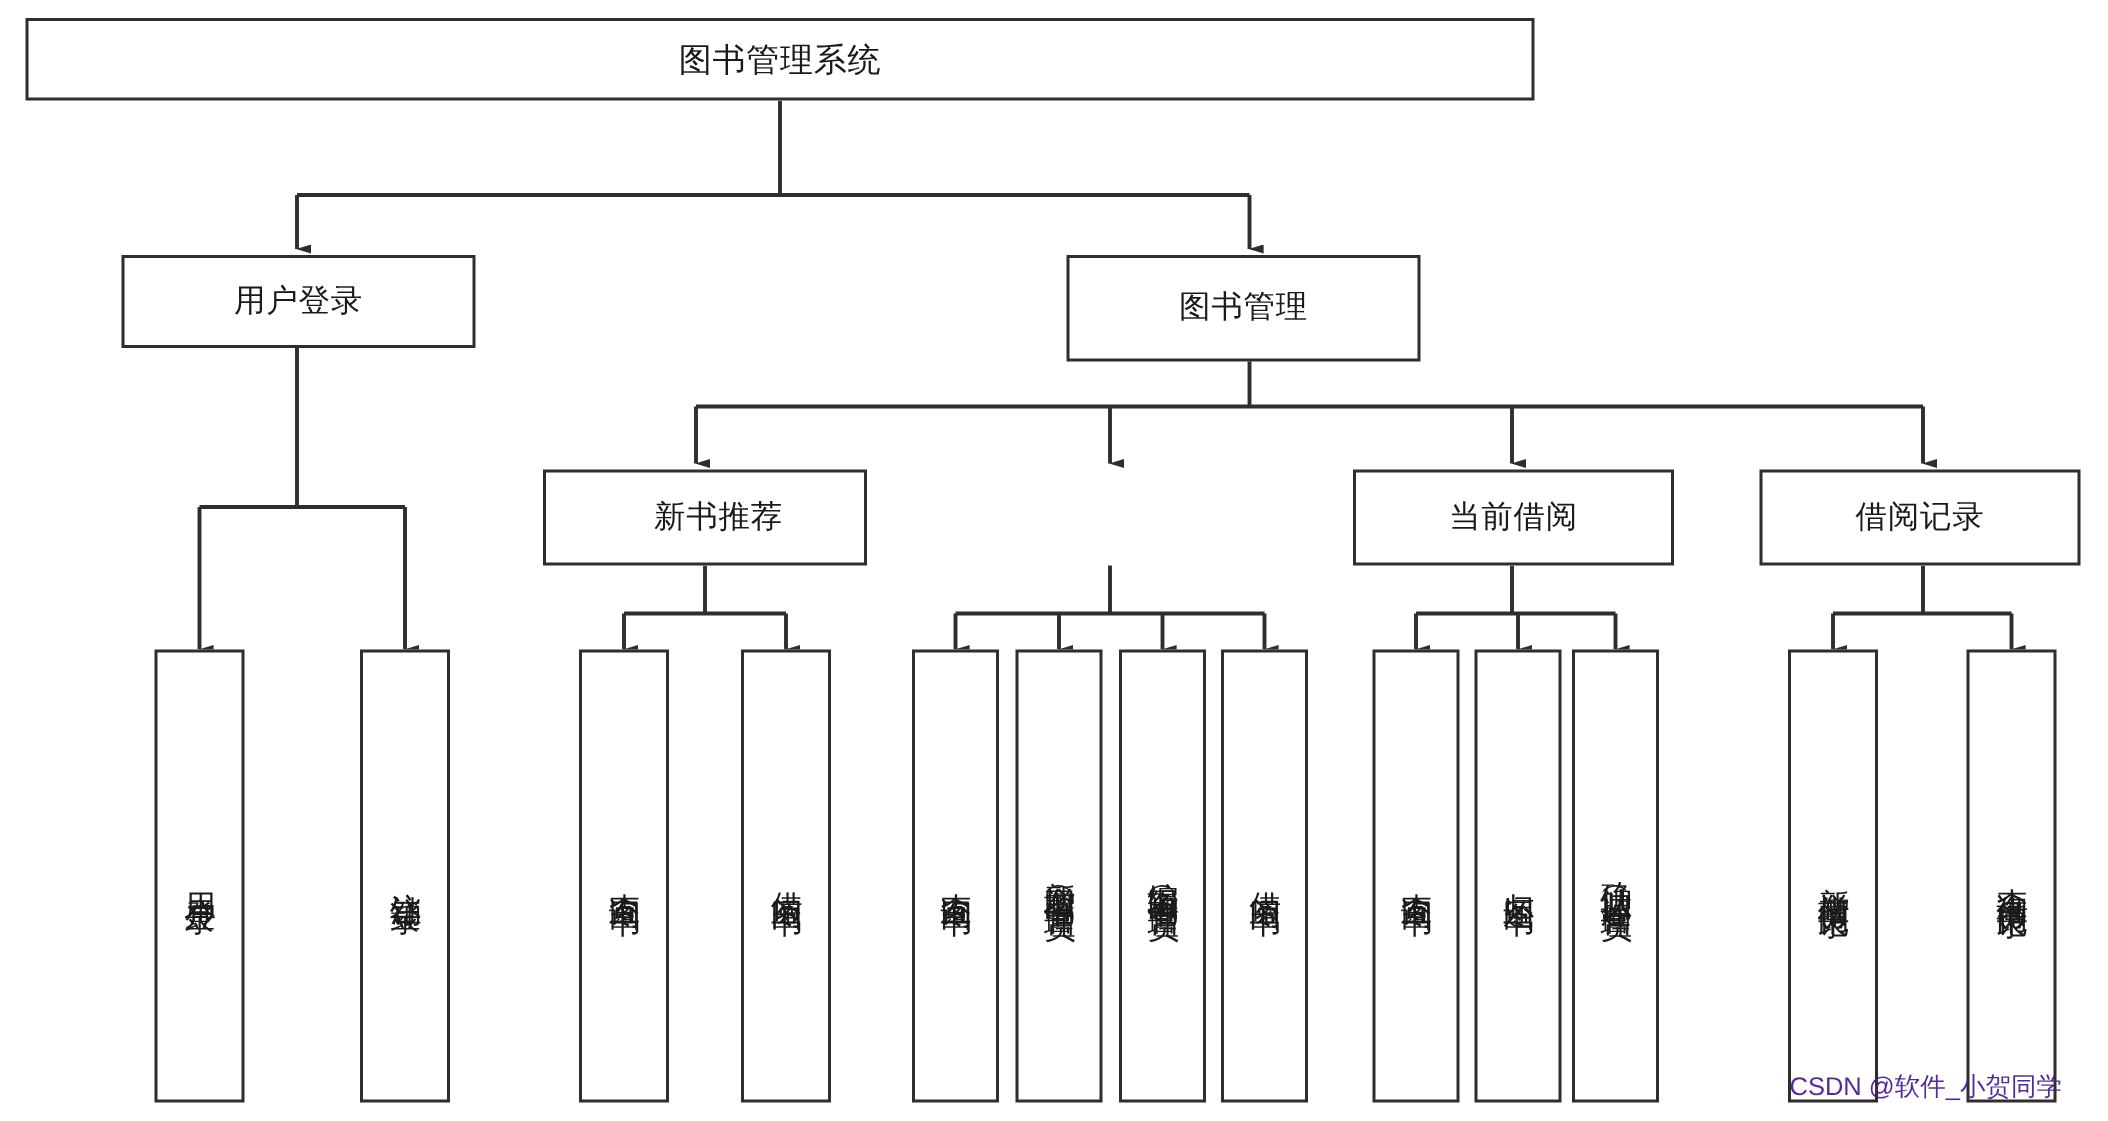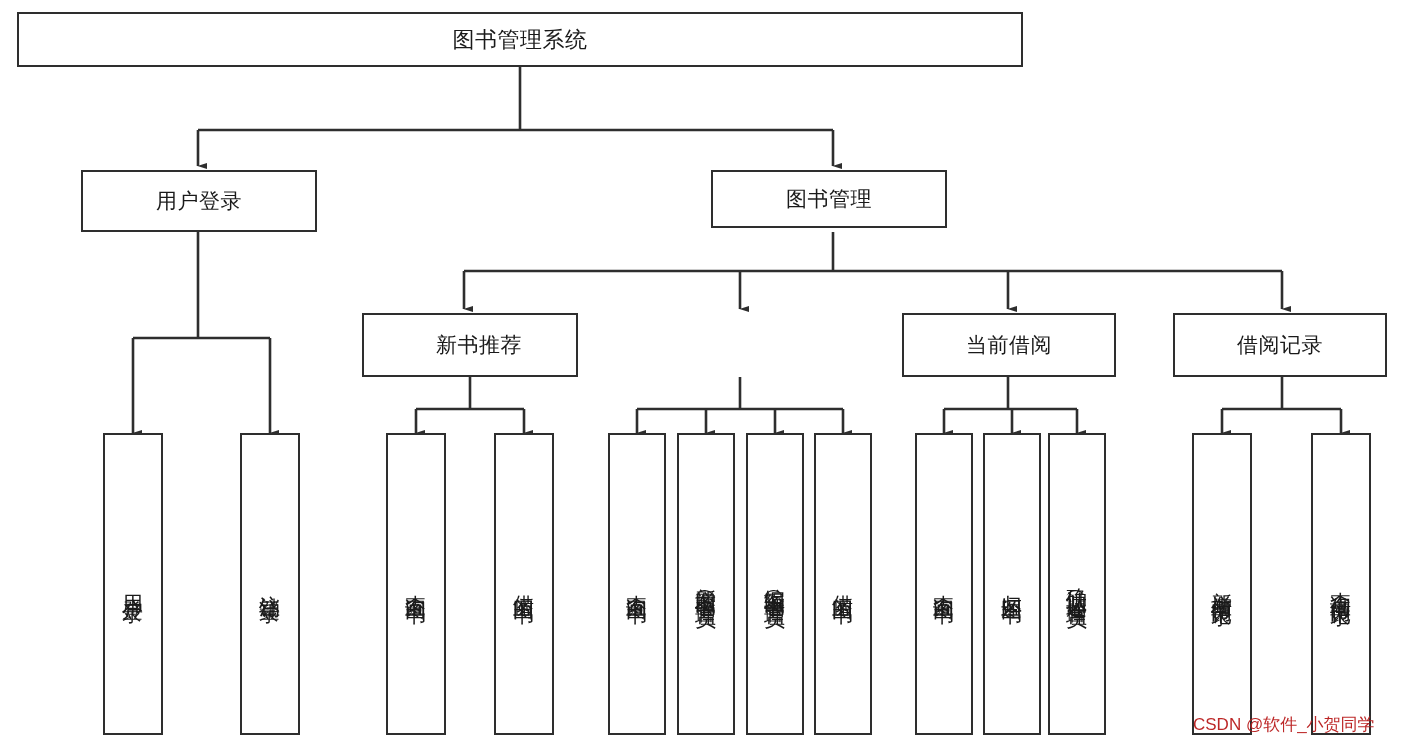--- a/index.html
+++ b/index.html
@@ -58,21 +58,21 @@
     writing-mode: vertical-rl;
     text-orientation: upright;
     font-size: 21px;
     line-height: 1.0;
     letter-spacing: 3px;
     white-space: nowrap;
   }
   .watermark {
     position: absolute;
     font-size: 17px;
-    color: #b91c1c;
+    color: #4c1d95;
     white-space: nowrap;
     opacity: 0.95;
   }
 </style>
 </head>
 <body>
 
 <div id="diagram-canvas">
 
   <svg id="edges-layer" viewBox="0 0 1405 747" xmlns="http://www.w3.org/2000/svg">
@@ -129,21 +129,21 @@
   </svg>
 
   <div class="node horiz root" style="left:17px; top:12px; width:1006px; height:55px;">
     <span class="node-label">图书管理系统</span>
   </div>
 
   <div class="node horiz" style="left:81px; top:170px; width:236px; height:62px;">
     <span class="node-label">用户登录</span>
   </div>
 
-  <div class="node horiz" style="left:711px; top:170px; width:236px; height:58px;">
+  <div class="node horiz" style="left:711px; top:170px; width:236px; height:71px;">
     <span class="node-label">图书管理</span>
   </div>
 
   <div class="node horiz" style="left:362px; top:313px; width:216px; height:64px;padding-left:18px;">
     <span class="node-label">新书推荐</span>
   </div>
 
 
   <div class="node horiz" style="left:1173px; top:313px; width:214px; height:64px;">
     <span class="node-label">借阅记录</span>

